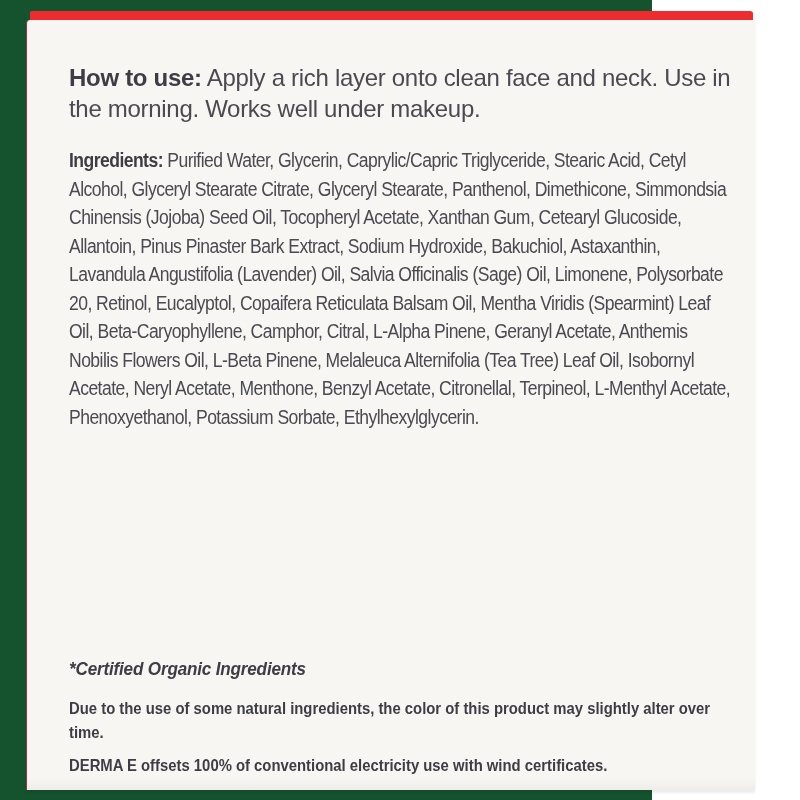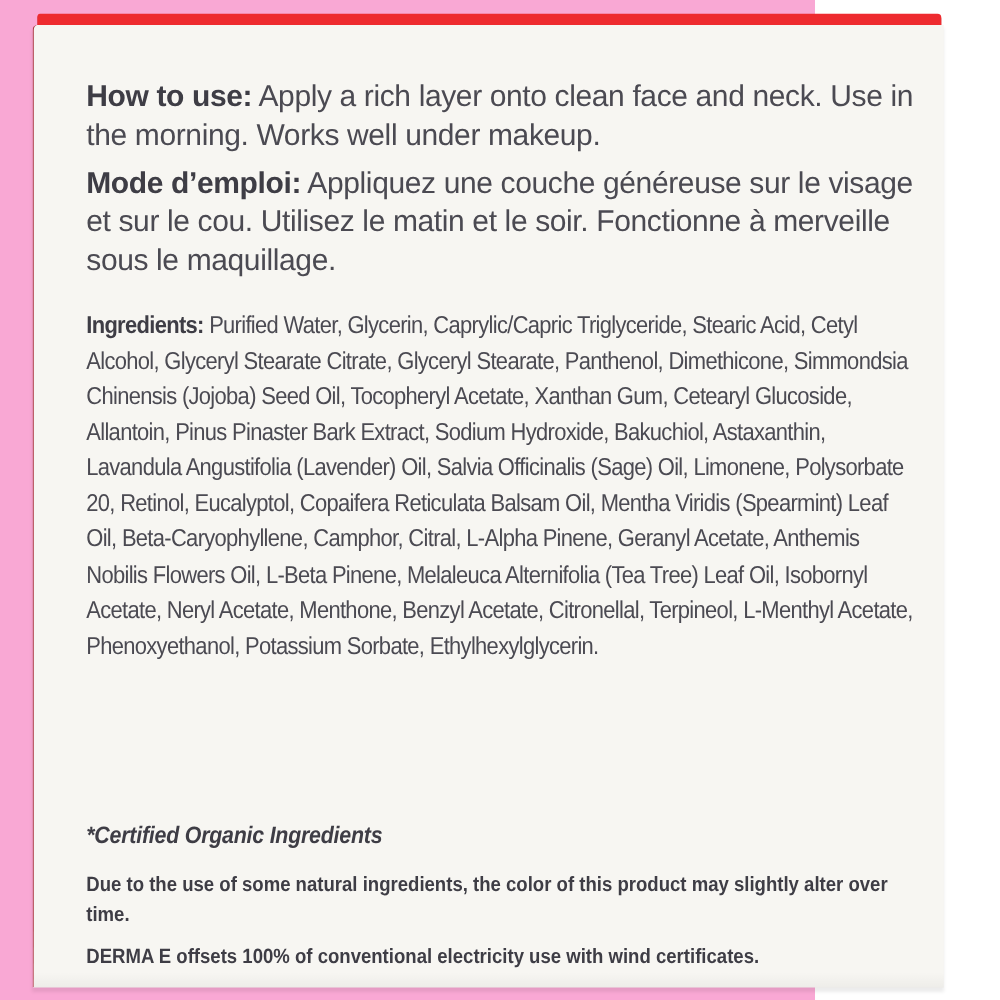--- a/index.html
+++ b/index.html
@@ -7,21 +7,21 @@
       padding: 0;
       width: 800px;
       height: 800px;
       background: #ffffff;
       overflow: hidden;
     }
     .stage {
       position: relative;
       width: 652px;
       height: 800px;
-      background: #f9a8d4;
+      background: #14532d;
     }
     .red-strip {
       position: absolute;
       left: 30px;
       top: 11px;
       width: 723px;
       height: 10px;
       background: #ee2b2f;
       border-radius: 2px 3px 0 0;
       box-shadow: 0 1px 0 #c41e24;
@@ -119,20 +119,19 @@
     }
   </style>
 </head>
 <body>
 
 <div class="stage">
   <div class="red-strip"></div>
   <div class="panel">
     <div class="content">
       <p class="use-block"><span class="label">How to use:</span><span> Apply a rich layer onto clean face and neck. Use in the morning. Works well under makeup.</span></p>
-      <p class="use-block"><span class="label">Mode d’emploi:</span><span> Appliquez une couche généreuse sur le visage et sur le cou. Utilisez le matin et le soir. Fonctionne à merveille sous le maquillage.</span></p>
       <div class="ingredients"><span class="label">Ingredients:</span><span> Purified Water, Glycerin, Caprylic/Capric Triglyceride, Stearic Acid, Cetyl Alcohol, Glyceryl Stearate Citrate, Glyceryl Stearate, Panthenol, Dimethicone, Simmondsia Chinensis (Jojoba) Seed Oil, Tocopheryl Acetate, Xanthan Gum, Cetearyl Glucoside, Allantoin, Pinus Pinaster Bark Extract, Sodium Hydroxide, Bakuchiol, Astaxanthin, Lavandula Angustifolia (Lavender) Oil, Salvia Officinalis (Sage) Oil, Limonene, Polysorbate 20, Retinol, Eucalyptol, Copaifera Reticulata Balsam Oil, Mentha Viridis (Spearmint) Leaf Oil, Beta-Caryophyllene, Camphor, Citral, L-Alpha Pinene, Geranyl Acetate, Anthemis Nobilis Flowers Oil, L-Beta Pinene, Melaleuca Alternifolia (Tea Tree) Leaf Oil, Isobornyl Acetate, Neryl Acetate, Menthone, Benzyl Acetate, Citronellal, Terpineol, L-Menthyl Acetate, Phenoxyethanol, Potassium Sorbate, Ethylhexylglycerin.</span></div>
     </div>
     <div class="organic-note">*Certified Organic Ingredients</div>
     <div class="disclaimer">Due to the use of some natural ingredients, the color of this product may slightly alter over time.</div>
     <div class="offset-note">DERMA E offsets 100% of conventional electricity use with wind certificates.</div>
   </div>
 </div>
 
 </body></html>

